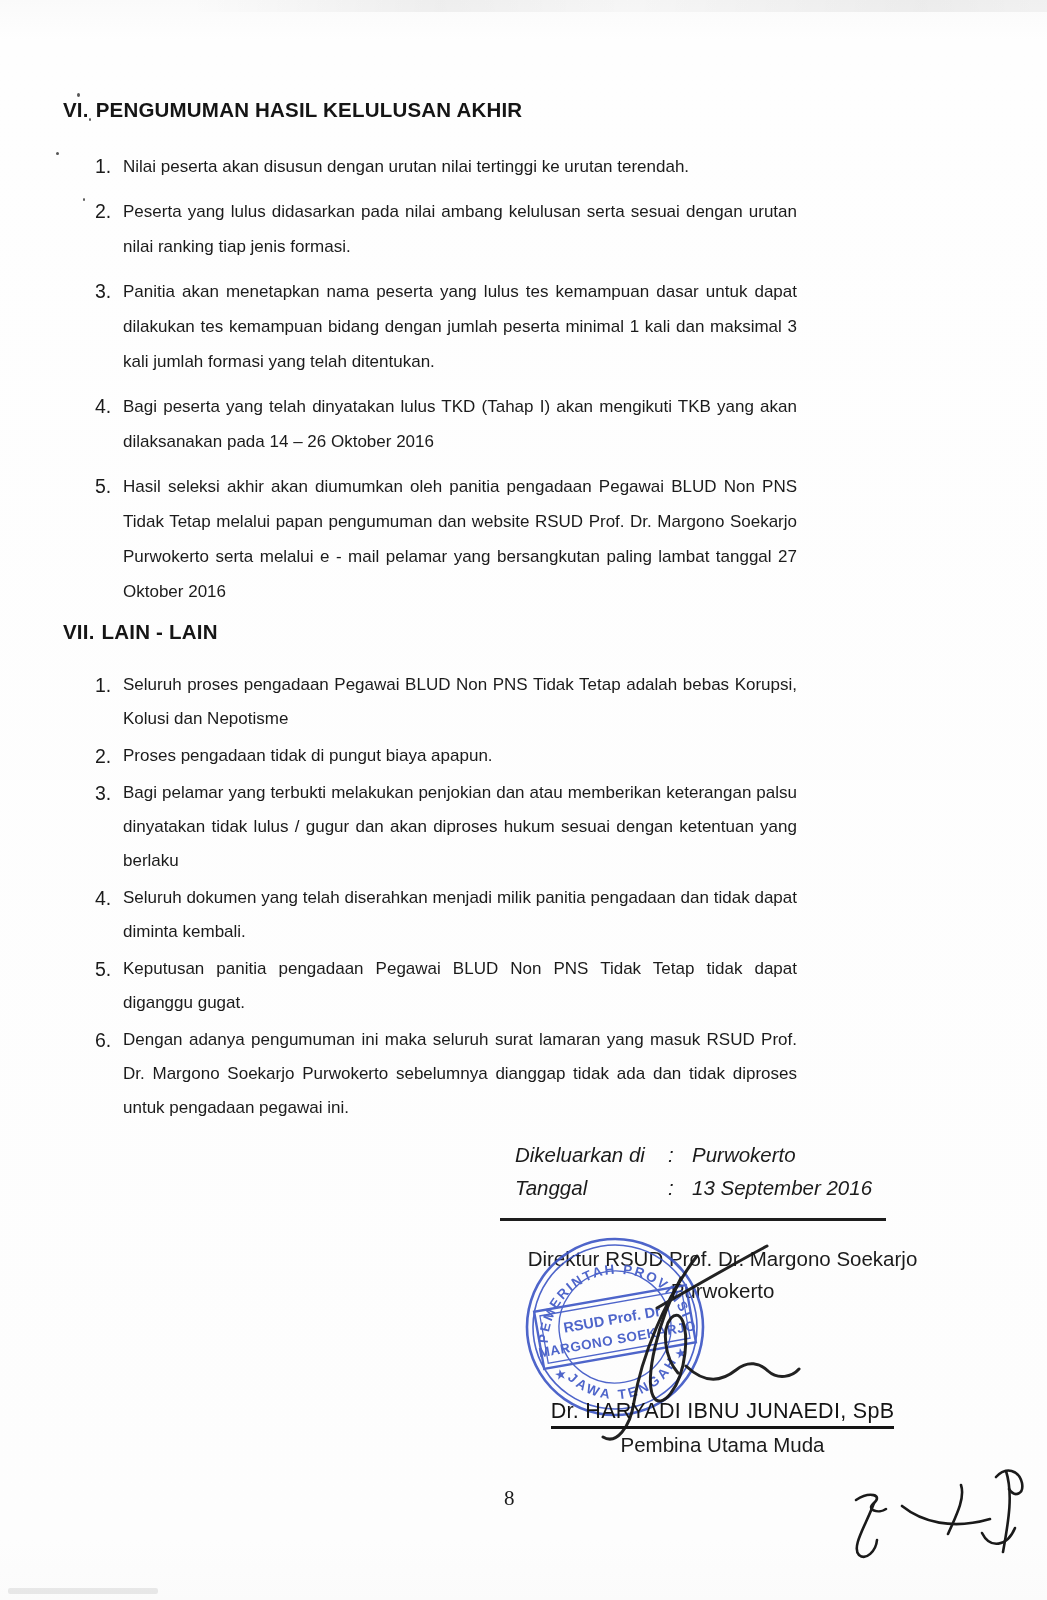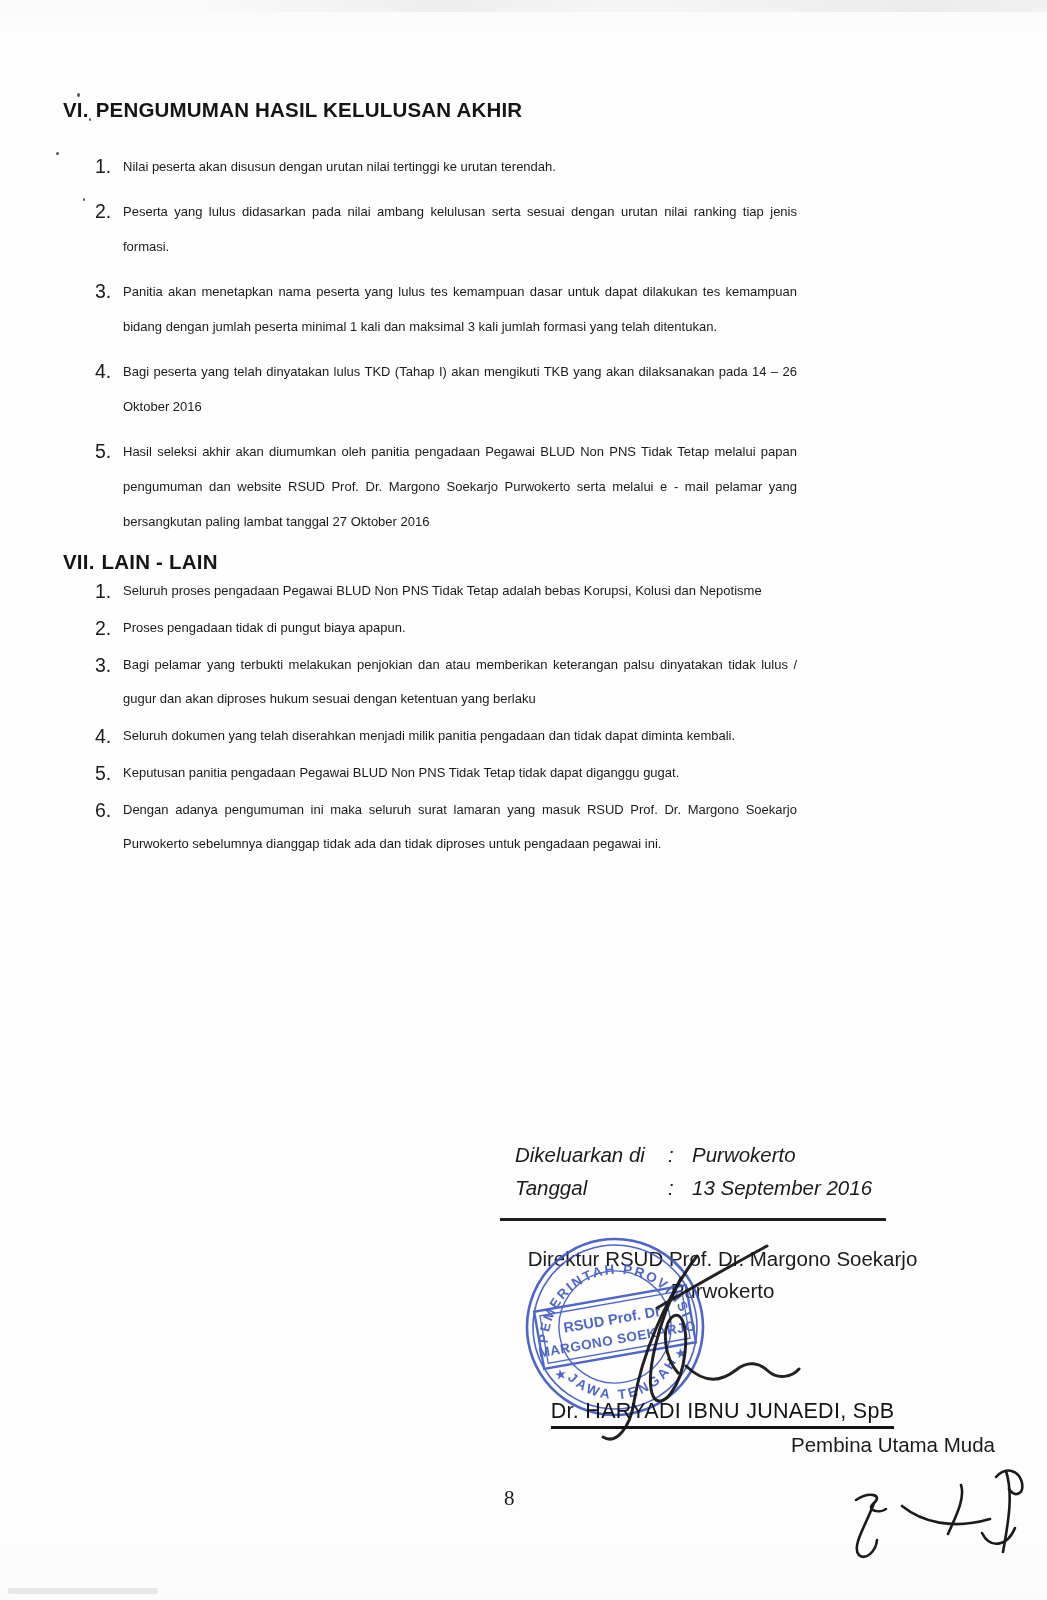--- a/index.html
+++ b/index.html
@@ -15,40 +15,40 @@
   }
   .scan-band-bottom {
     position:absolute; left:8px; top:1588px; width:150px; height:6px;
     background:rgba(0,0,0,0.08); border-radius:2px;
   }
   .speck { position:absolute; background:#555; border-radius:50%; }
   .content { position:absolute; left:0; top:0; width:894px; padding-top:97px; box-sizing:border-box; }
   .sec-head { margin-left:63px; font-weight:bold; font-size:20.5px; line-height:25px; color:#151515; letter-spacing:0.2px; }
   .sec-head .sec-num { margin-right:7px; }
   .sec-head-vi { margin-bottom:27px; }
-  .sec-head-vii { }
+  .sec-head-vii { margin-bottom:24px; }
   .list { margin:0 97px 0 95px; }
   .li { display:flex; }
   .list-vi .li { margin-bottom:10px; }
   .list-vii .li { margin-bottom:3px; }
   .li .num { flex:0 0 28px; font-size:19.5px; line-height:35px; }
   .list-vii .li .num { line-height:34px; }
-  .li .txt { flex:1; font-size:13px; line-height:35px; text-align:justify; text-align-last:left; }
+  .li .txt { flex:1; font-size:17px; line-height:35px; text-align:justify; text-align-last:left; }
   .list-vii .li .txt { line-height:34px; }
   .issuance { position:absolute; left:515px; top:1138px; font-size:20.5px; line-height:33px; }
   .iss-row { display:flex;font-style:italic; }
   .iss-label { width:153px; }
   .iss-colon { width:24px; }
   .sep-line { position:absolute; left:500px; top:1218px; width:386px; height:3px; background:#1d1d1d; }
   .director { position:absolute; left:450px; top:1243px; width:545px; text-align:center; font-size:20.5px; line-height:32px; }
   .stamp-wrap { position:absolute; left:524px; top:1236px; width:182px; height:182px; transform:rotate(-10deg); opacity:0.9; }
   .sig-wrap { position:absolute; left:545px; top:1238px; width:300px; height:215px; }
   .name-block { position:absolute; left:450px; top:1399px; width:545px; text-align:center; }
   .sig-name { display:inline-block; font-weight:normal; font-size:21.5px; letter-spacing:0.3px; color:#141414; border-bottom:3px solid #141414; padding-bottom:2px; }
-  .sig-rank { font-size:20.5px; line-height:26px; margin-top:3px;text-align:right; }
+  .sig-rank { font-size:20.5px; line-height:26px; margin-top:3px; }
   .sig-nip { font-size:20.5px; line-height:26px; }
   .page-num { position:absolute; left:504px; top:1486px; font-family:"Liberation Serif","DejaVu Serif",serif; font-size:21px; }
   .hand-wrap { position:absolute; left:830px; top:1462px; width:215px; height:128px; }
 </style>
 </head>
 <body>
 
 <div class="page">
 
   <div class="scan-band-top"></div>

